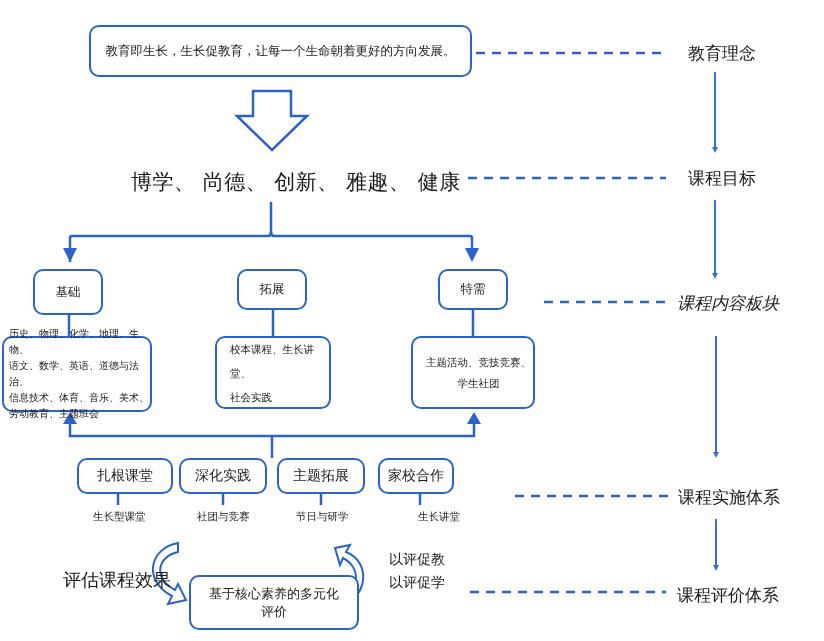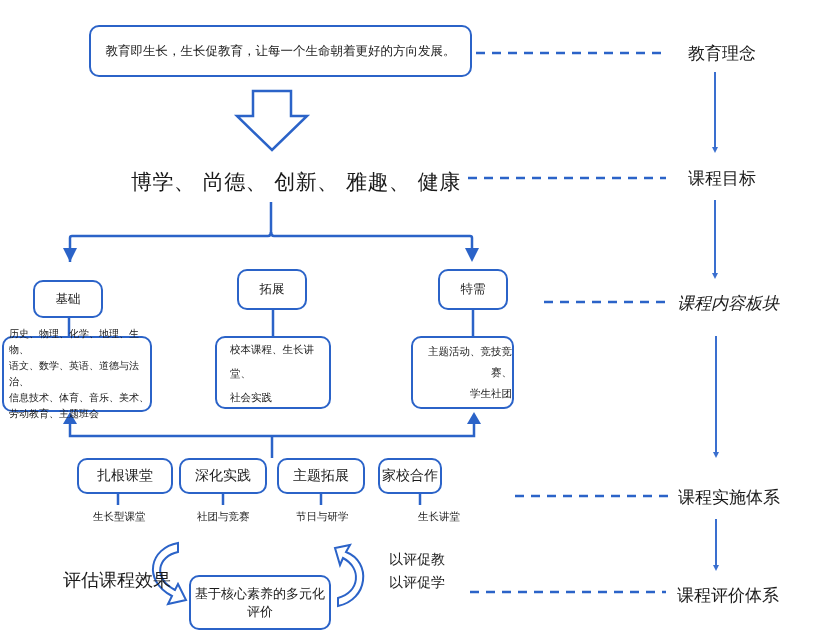--- a/index.html
+++ b/index.html
@@ -61,21 +61,21 @@
   <line x1="716" y1="336" x2="716" y2="455" stroke="#3a6fcf" stroke-width="2" marker-end="url(#ahs)"></line>
   <line x1="716" y1="519" x2="716" y2="568" stroke="#3a6fcf" stroke-width="2" marker-end="url(#ahs)"></line>
 </svg>
 
 <div class="box" style="left:89px;top:25px;width:383px;height:52px;">
   <span class="lbl" style="font-size:12.5px;">教育即生长，生长促教育，让每一个生命朝着更好的方向发展。</span>
 </div>
 
 <div class="t" style="left:131px;top:168px;font-size:21px;letter-spacing:0.5px;">博学、 尚德、 创新、 雅趣、 健康</div>
 
-<div class="box" style="left:33px;top:269px;width:70px;height:38px;margin-top:11px;">
+<div class="box" style="left:33px;top:269px;width:70px;height:46px;">
   <span class="lbl">基础</span>
 </div>
 <div class="box" style="left:237px;top:269px;width:70px;height:41px;">
   <span class="lbl">拓展</span>
 </div>
 <div class="box" style="left:438px;top:269px;width:70px;height:41px;">
   <span class="lbl">特需</span>
 </div>
 
 <div class="box" style="left:2px;top:336px;width:150px;height:76px;justify-content:flex-start;align-items:center;padding-left:5px;text-align:left;">
@@ -85,46 +85,46 @@
     <div>信息技术、体育、音乐、美术、</div>
     <div>劳动教育、主题班会</div>
   </div>
 </div>
 <div class="box" style="left:215px;top:336px;width:116px;height:73px;justify-content:flex-start;padding-left:13px;text-align:left;">
   <div class="small" style="font-size:10.5px;line-height:24px;">
     <div>校本课程、生长讲堂、</div>
     <div>社会实践</div>
   </div>
 </div>
-<div class="box" style="left:411px;top:336px;width:103px;height:73px;justify-content:flex-start;padding-left:13px;text-align:right;">
+<div class="box" style="left:411px;top:336px;width:124px;height:73px;justify-content:flex-start;padding-left:13px;text-align:center;">
   <div class="small" style="font-size:10.5px;line-height:21px;">
     <div>主题活动、竞技竞赛、</div>
     <div>学生社团</div>
   </div>
 </div>
 
 <div class="box" style="left:77px;top:458px;width:96px;height:36px;">
   <span style="font-size:14px;">扎根课堂</span>
 </div>
 <div class="box" style="left:179px;top:458px;width:88px;height:36px;">
   <span style="font-size:14px;">深化实践</span>
 </div>
 <div class="box" style="left:277px;top:458px;width:88px;height:36px;">
   <span style="font-size:14px;">主题拓展</span>
 </div>
-<div class="box" style="left:378px;top:458px;width:64px;height:36px;justify-content:center;">
+<div class="box" style="left:378px;top:458px;width:76px;height:36px;justify-content:center;">
   <span style="font-size:14px;">家校合作</span>
 </div>
 
 <div class="t" style="left:93px;top:510px;font-size:10.5px;">生长型课堂</div>
 <div class="t" style="left:197px;top:510px;font-size:10.5px;">社团与竞赛</div>
 <div class="t" style="left:296px;top:510px;font-size:10.5px;">节日与研学</div>
 <div class="t" style="left:418px;top:510px;font-size:10.5px;">生长讲堂</div>
 
-<div class="box" style="left:189px;top:575px;width:142px;height:55px;flex-direction:column;">
+<div class="box" style="left:189px;top:575px;width:170px;height:55px;flex-direction:column;">
   <div style="font-size:13px;line-height:18px;">基于核心素养的多元化</div>
   <div style="font-size:13px;line-height:18px;">评价</div>
 </div>
 <div class="t" style="left:63px;top:568px;font-size:18px;">评估课程效果</div>
 <div class="t" style="left:389px;top:551px;font-size:14px;">以评促教</div>
 <div class="t" style="left:389px;top:574px;font-size:14px;">以评促学</div>
 
 <div class="t side" style="left:688px;top:42px;">教育理念</div>
 <div class="t side" style="left:688px;top:167px;">课程目标</div>
 <div class="t side" style="left:677px;top:292px;font-style:italic;">课程内容板块</div>

